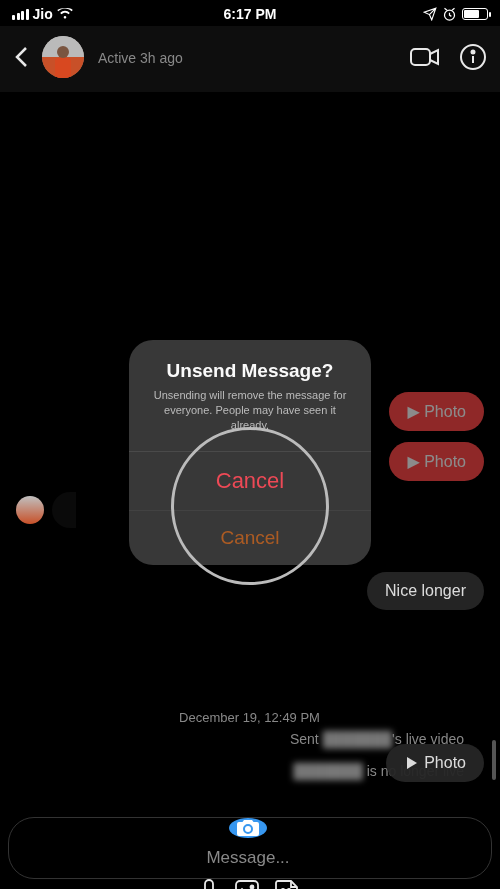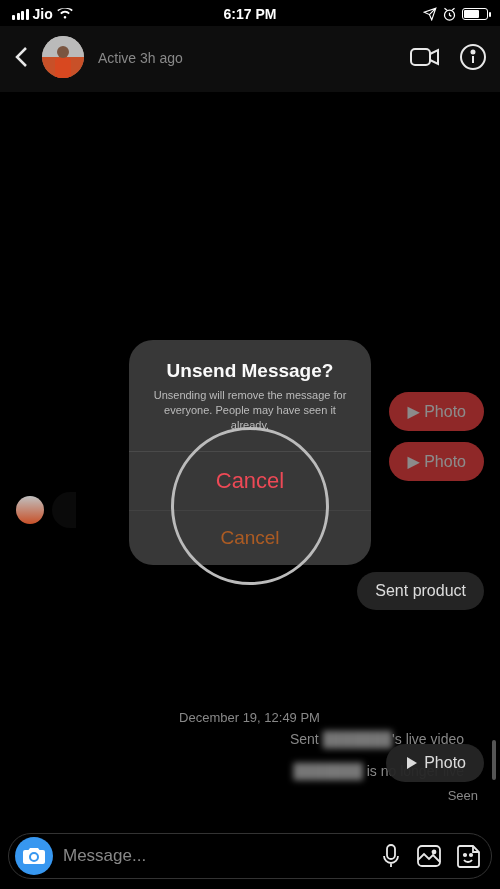--- a/index.html
+++ b/index.html
@@ -59,27 +59,28 @@
     .system-text { text-align: right; font-size: 14px; color: #888; padding: 6px 20px; line-height:1.4;}
     .timestamp { text-align: center; font-size: 13px; color: #888; padding: 14px 0;}
     .photo-btn {
       display:flex; align-items:center; gap:6px;
       background:#262626; border-radius:22px; padding:10px 18px;
       font-size:16px; color:#e8e8e8; opacity:0.95;
     }
     .seen { text-align: right; font-size: 13px; color: #888; padding: 2px 22px 8px;}
     .input-bar {
       position: absolute; bottom: 10px; left: 8px; right: 8px;
-      height: 46px;
+      height: 62px;
       border: 1px solid #333;
       border-radius: 26px;
       display: flex; align-items: center;
       padding: 0 10px 0 6px;
       gap: 10px;
       background: #000;
+      flex-direction: column;
     }
     .cam-btn {
       width: 38px; height: 38px; border-radius: 50%;
       background: #3797f0;
       display: flex; align-items: center; justify-content: center;
     }
     .msg-input { flex:1; color: #888; font-size: 17px; }
     .input-icons { display:flex; gap:14px; align-items:center;}
     .dialog-backdrop {
       position: absolute; top: 0; left: 0; right: 0; bottom: 0;
@@ -206,40 +207,39 @@
     <div class="msg-bubble">▶ <span>Photo</span></div>
   </div>
   <div class="msg-row" style="position:absolute; right:0; top:338px;">
     <div class="msg-bubble">▶ <span>Photo</span></div>
   </div>
   <div class="msg-row incoming-row" style="position:absolute; left:0; top:388px;">
     <div class="incoming-avatar"></div>
     <div style="width:24px;height:36px;background:#1a1a1a;border-radius:18px 0 0 18px;opacity:0.4;"></div>
   </div>
   <div class="msg-row" style="position:absolute; right:0; top:468px;">
-    <div class="msg-bubble nice">Sent product</div>
+    <div class="msg-bubble nice">Nice longer</div>
   </div>
 
   <div class="system-block">
     <div class="system-text"><span>Sent </span><span class="blur">███████</span><span>'s live video</span></div>
     <div class="system-text"><span class="blur">███████</span><span> is no longer live</span></div>
   </div>
   <div class="scroll-ind"></div>
 
   <div class="timestamp" style="position:absolute; left:0; right:17px; top:596px;padding-left:16px;">December 19, 12:49 PM</div>
 
   <div class="msg-row" style="position:absolute; right:0; top:640px;">
     <div class="photo-btn">
       <svg width="14" height="14" viewBox="0 0 14 14">
           <path d="M3 1l10 6-10 6z" fill="#e8e8e8"></path>
         </svg>
       <span>Photo</span>
     </div>
   </div>
-  <div class="seen" style="position:absolute; right:0; top:686px;">Seen</div>
 </div>
 
 <div class="input-bar">
   <div class="cam-btn">
     <svg width="22" height="20" viewBox="0 0 22 20" fill="#fff">
         <path d="M7 2l-1.5 2H2a2 2 0 00-2 2v10a2 2 0 002 2h18a2 2 0 002-2V6a2 2 0 00-2-2h-3.5L15 2H7zm4 4a5 5 0 110 10 5 5 0 010-10zm0 2a3 3 0 100 6 3 3 0 000-6z"></path>
       </svg>
   </div>
   <div class="msg-input">Message...</div>
   <div class="input-icons">

